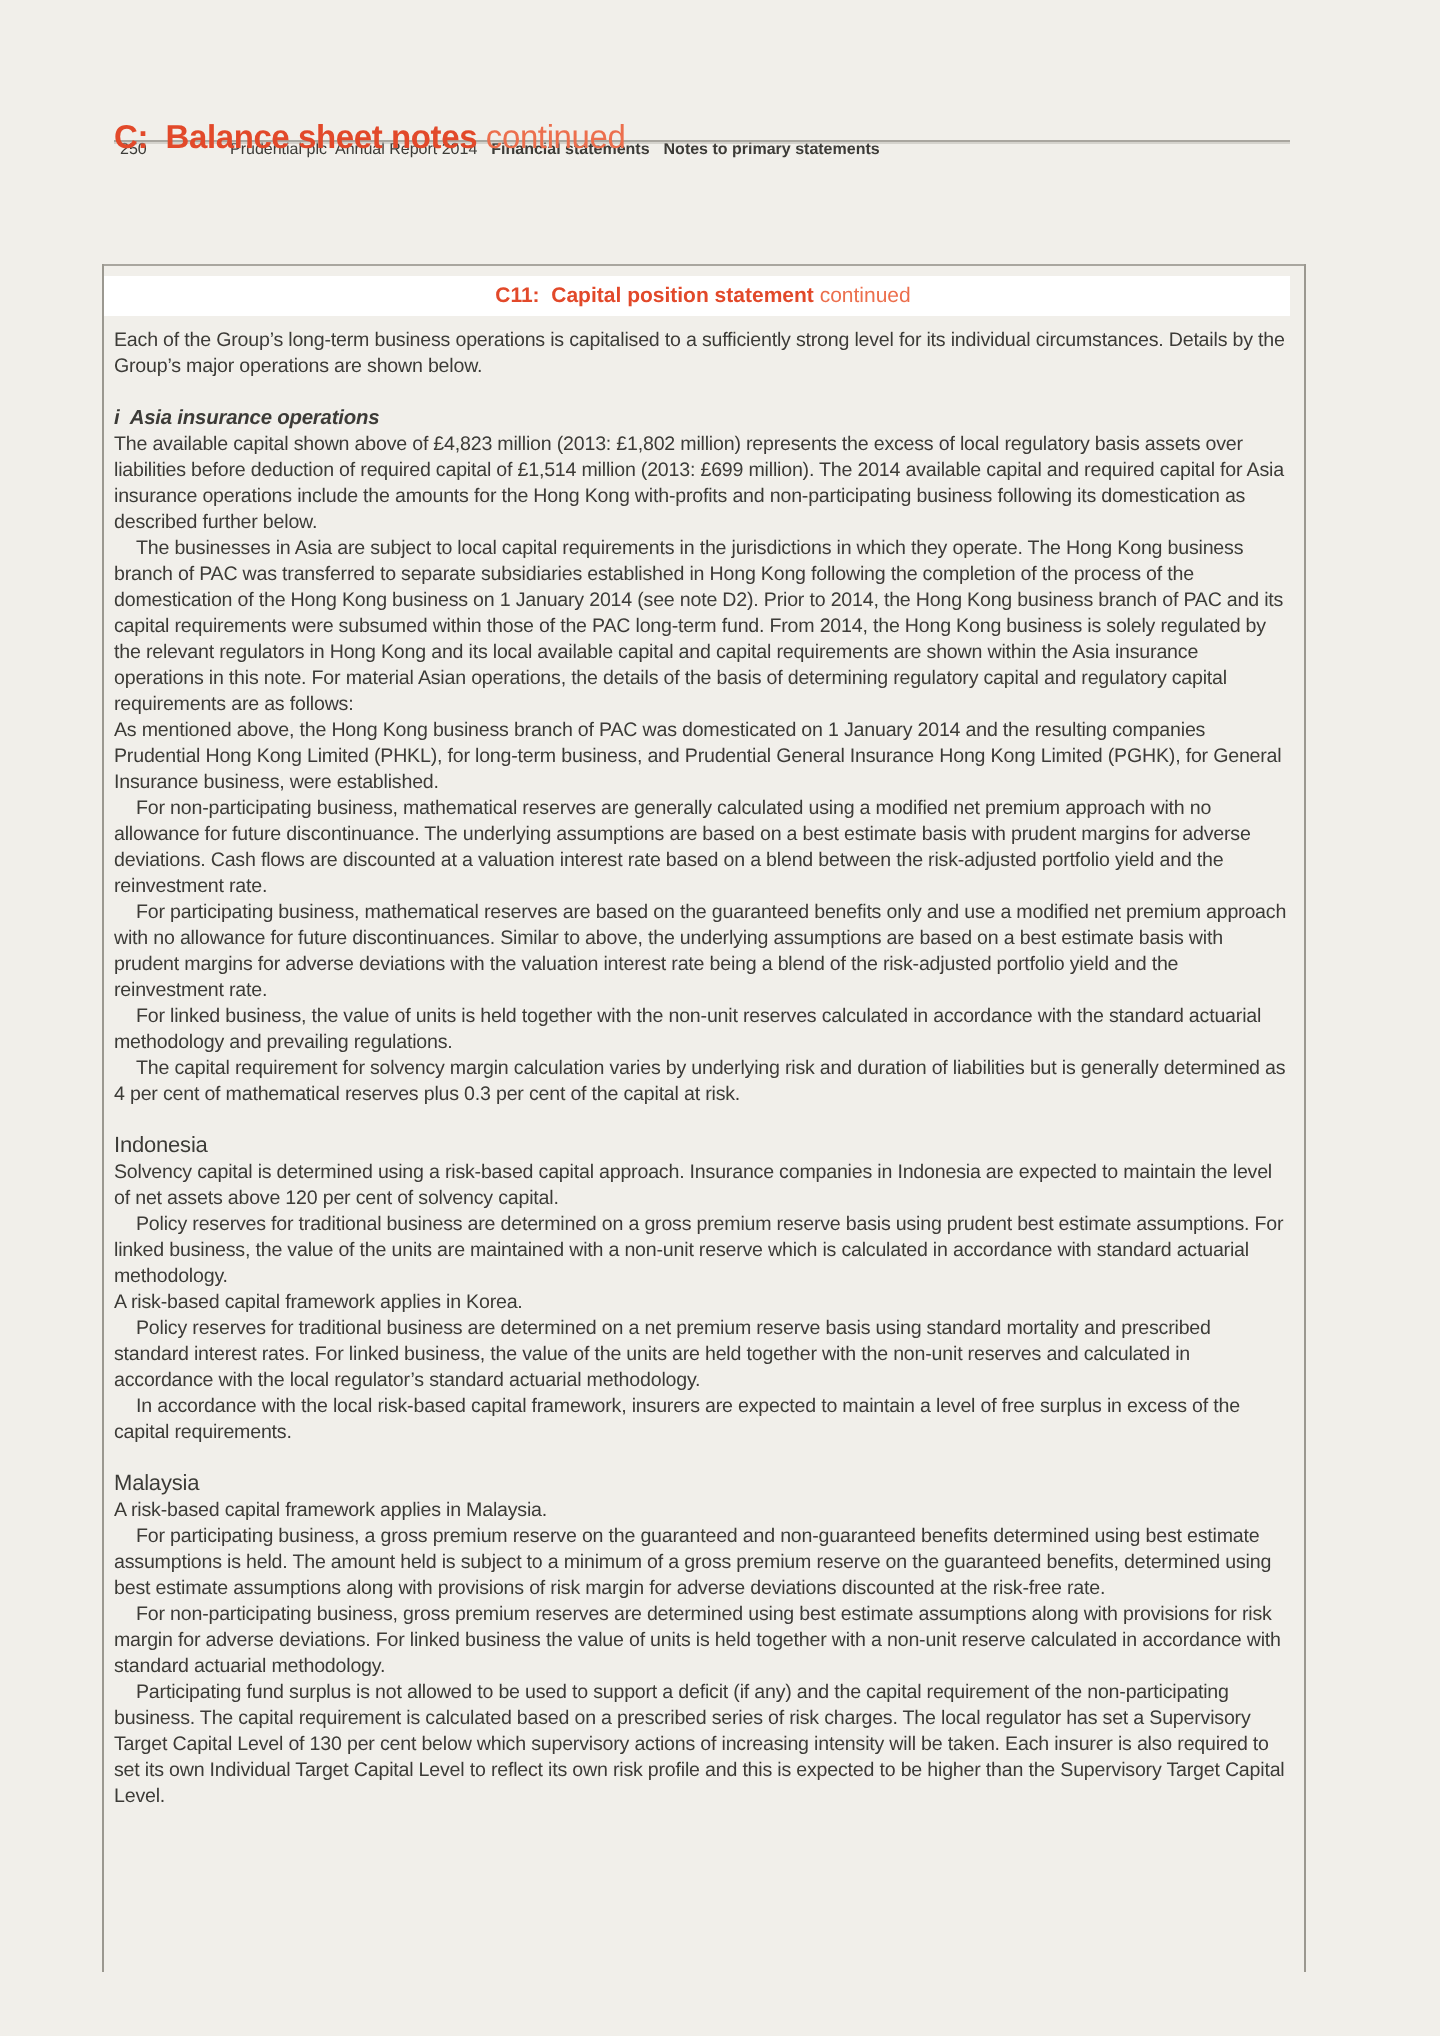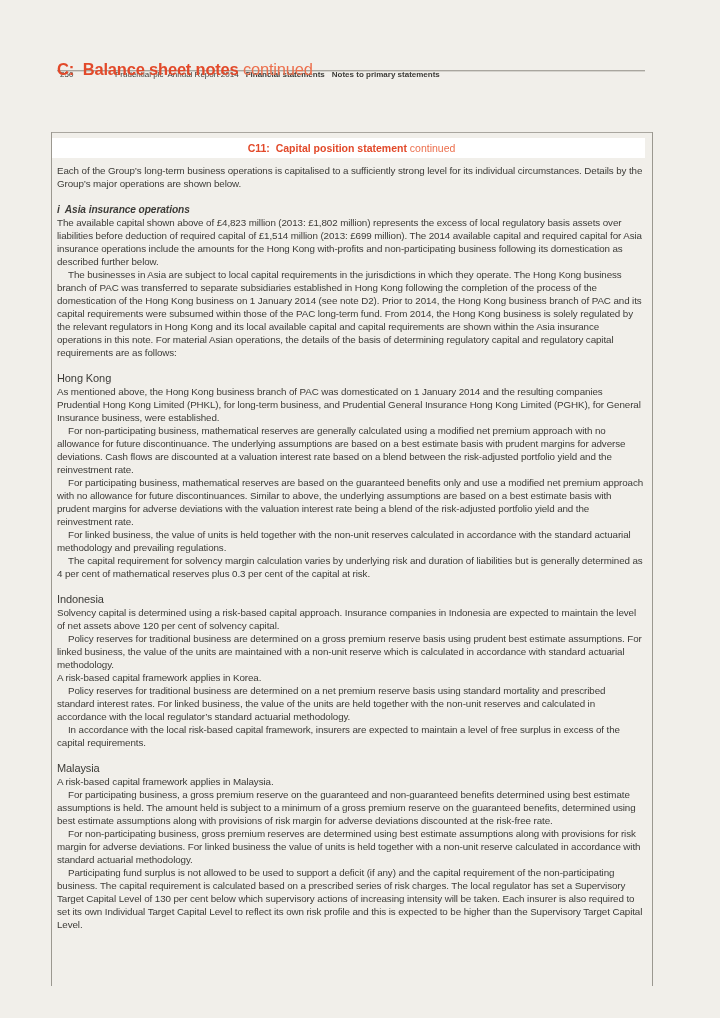--- a/index.html
+++ b/index.html
@@ -75,21 +75,20 @@
 
 <div class="chapter-title"><span class="t-bold">C:  Balance sheet notes</span><span class="t-light"> continued</span></div>
 
 <div class="note-banner"><span class="t-bold">C11:  Capital position statement</span><span class="t-light"> continued</span></div>
 
 <div class="note-body">
     <p class="para">Each of the Group’s long-term business operations is capitalised to a sufficiently strong level for its individual circumstances. Details by the Group’s major operations are shown below.</p>
     <p class="heading-italic">i  Asia insurance operations</p>
     <p class="para">The available capital shown above of £4,823 million (2013: £1,802 million) represents the excess of local regulatory basis assets over liabilities before deduction of required capital of £1,514 million (2013: £699 million). The 2014 available capital and required capital for Asia insurance operations include the amounts for the Hong Kong with-profits and non-participating business following its domestication as described further below.</p>
     <p class="para indent">The businesses in Asia are subject to local capital requirements in the jurisdictions in which they operate. The Hong Kong business branch of PAC was transferred to separate subsidiaries established in Hong Kong following the completion of the process of the domestication of the Hong Kong business on 1 January 2014 (see note D2). Prior to 2014, the Hong Kong business branch of PAC and its capital requirements were subsumed within those of the PAC long-term fund. From 2014, the Hong Kong business is solely regulated by the relevant regulators in Hong Kong and its local available capital and capital requirements are shown within the Asia insurance operations in this note. For material Asian operations, the details of the basis of determining regulatory capital and regulatory capital requirements are as follows:</p>
-    <p class="heading-plain">Hong Kong</p>
     <p class="para">As mentioned above, the Hong Kong business branch of PAC was domesticated on 1 January 2014 and the resulting companies Prudential Hong Kong Limited (PHKL), for long-term business, and Prudential General Insurance Hong Kong Limited (PGHK), for General Insurance business, were established.</p>
     <p class="para indent">For non-participating business, mathematical reserves are generally calculated using a modified net premium approach with no allowance for future discontinuance. The underlying assumptions are based on a best estimate basis with prudent margins for adverse deviations. Cash flows are discounted at a valuation interest rate based on a blend between the risk-adjusted portfolio yield and the reinvestment rate.</p>
     <p class="para indent">For participating business, mathematical reserves are based on the guaranteed benefits only and use a modified net premium approach with no allowance for future discontinuances. Similar to above, the underlying assumptions are based on a best estimate basis with prudent margins for adverse deviations with the valuation interest rate being a blend of the risk-adjusted portfolio yield and the reinvestment rate.</p>
     <p class="para indent">For linked business, the value of units is held together with the non-unit reserves calculated in accordance with the standard actuarial methodology and prevailing regulations.</p>
     <p class="para indent">The capital requirement for solvency margin calculation varies by underlying risk and duration of liabilities but is generally determined as 4 per cent of mathematical reserves plus 0.3 per cent of the capital at risk.</p>
     <p class="heading-plain">Indonesia</p>
     <p class="para">Solvency capital is determined using a risk-based capital approach. Insurance companies in Indonesia are expected to maintain the level of net assets above 120 per cent of solvency capital.</p>
     <p class="para indent">Policy reserves for traditional business are determined on a gross premium reserve basis using prudent best estimate assumptions. For linked business, the value of the units are maintained with a non-unit reserve which is calculated in accordance with standard actuarial methodology.</p>
     <p class="para">A risk-based capital framework applies in Korea.</p>
     <p class="para indent">Policy reserves for traditional business are determined on a net premium reserve basis using standard mortality and prescribed standard interest rates. For linked business, the value of the units are held together with the non-unit reserves and calculated in accordance with the local regulator’s standard actuarial methodology.</p>

